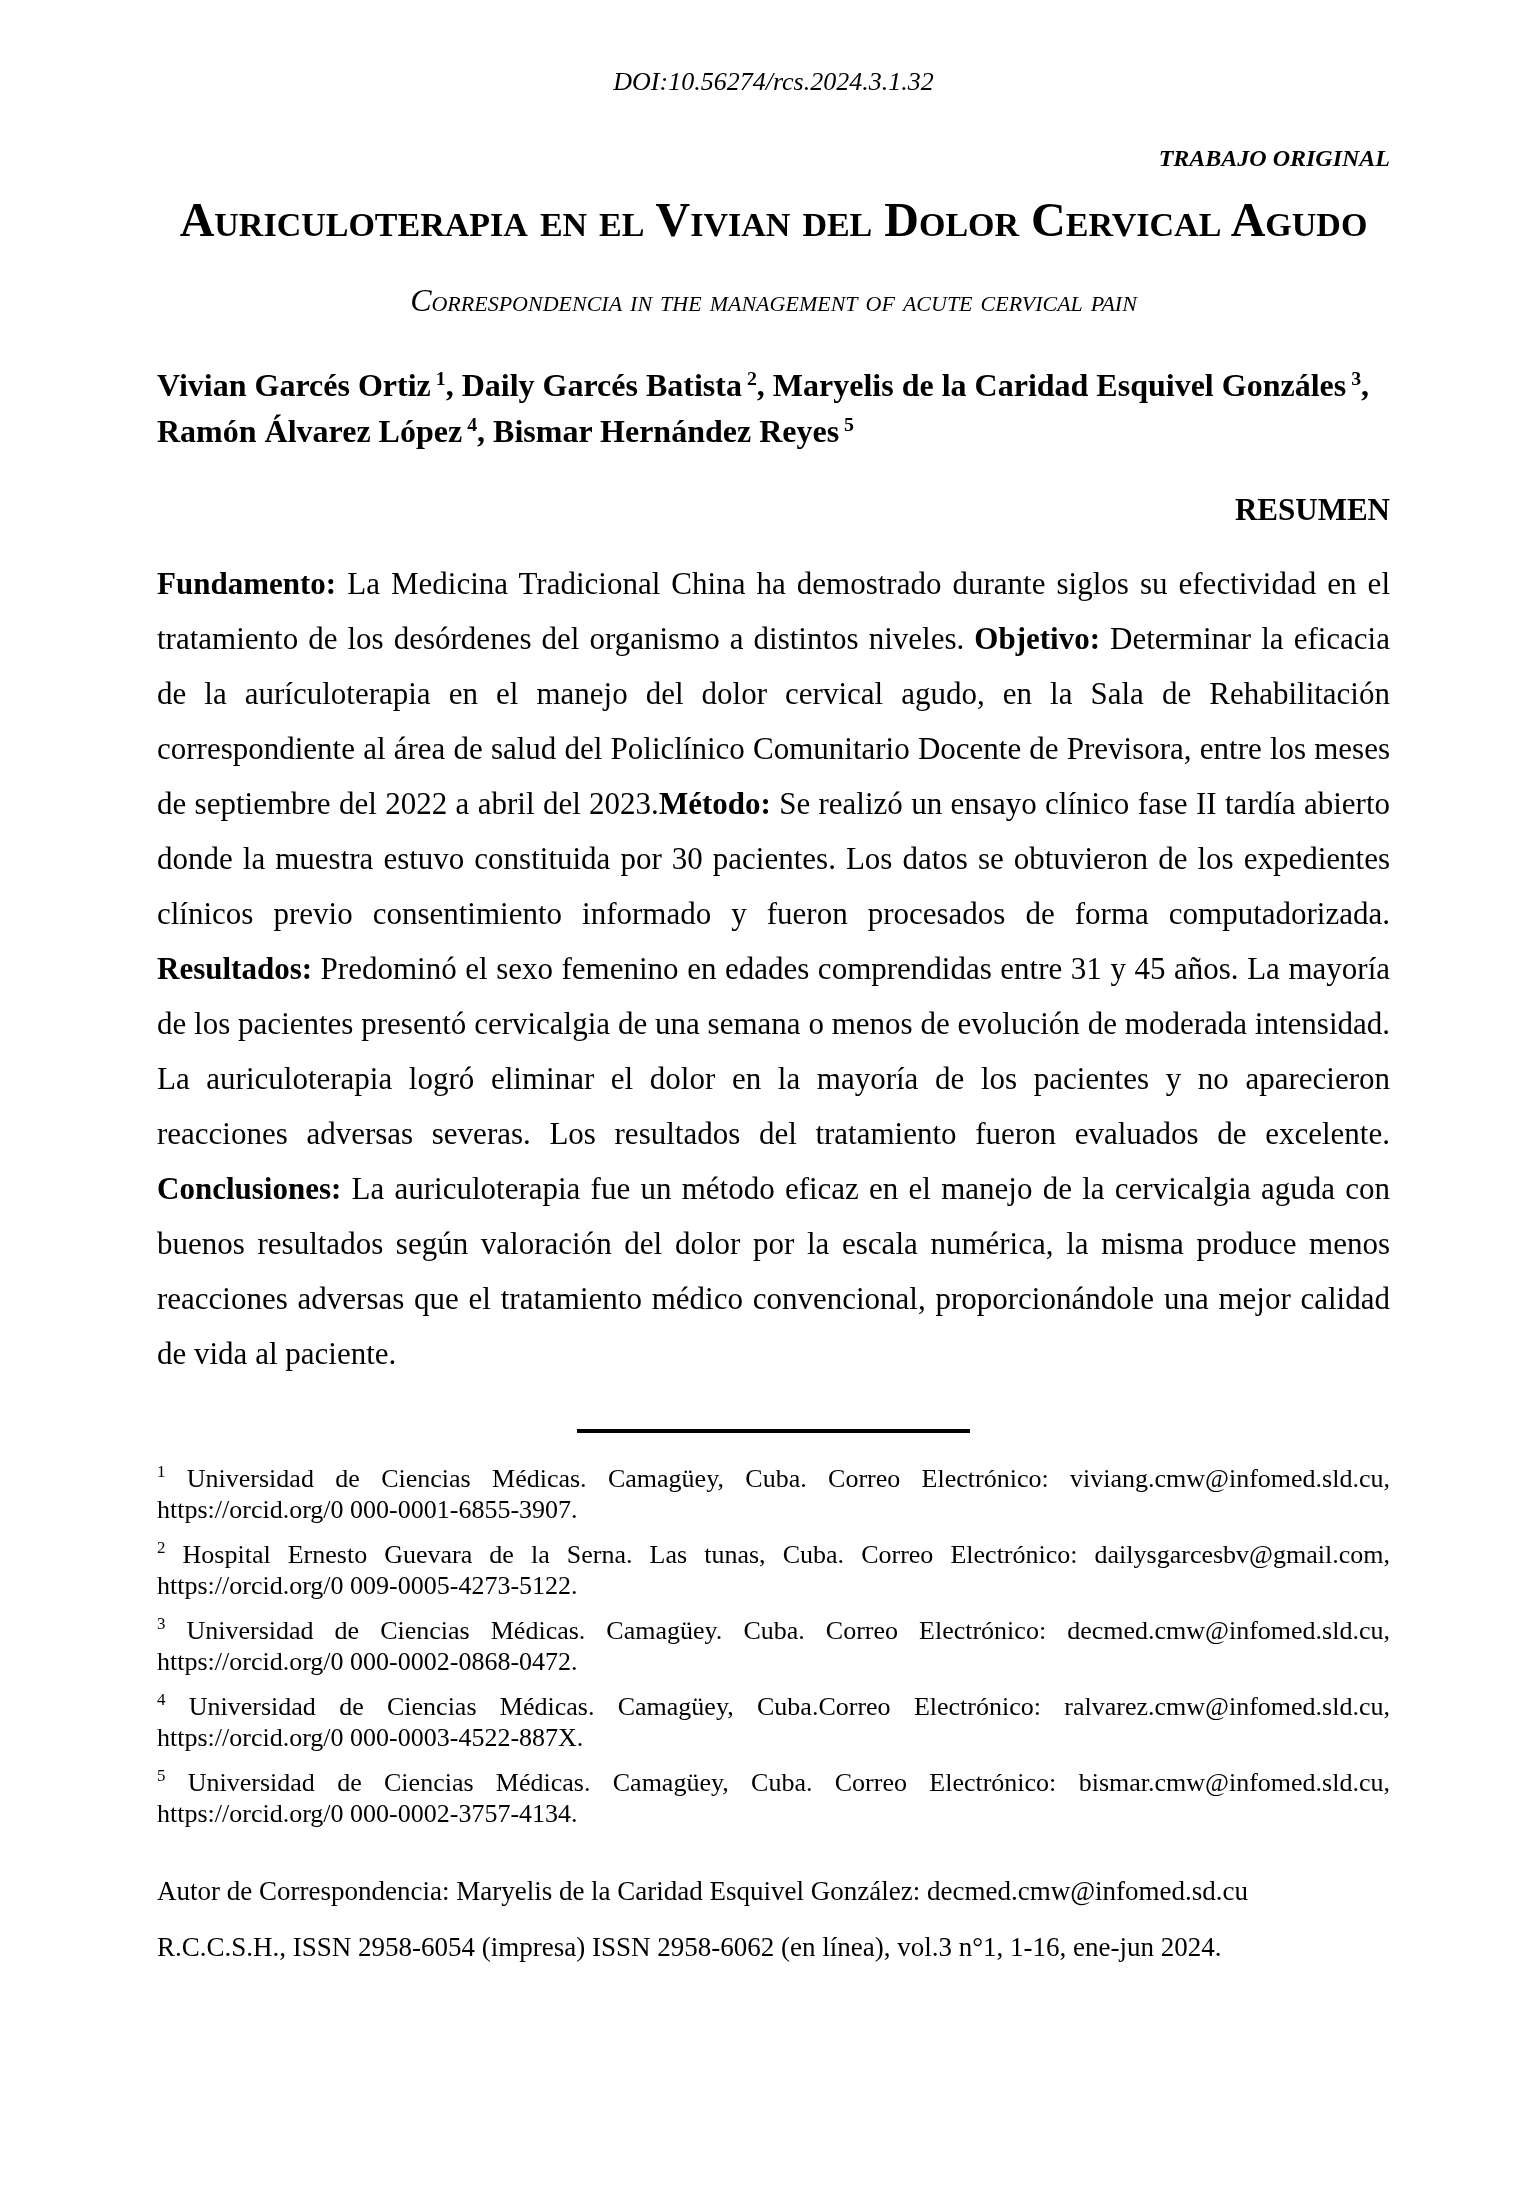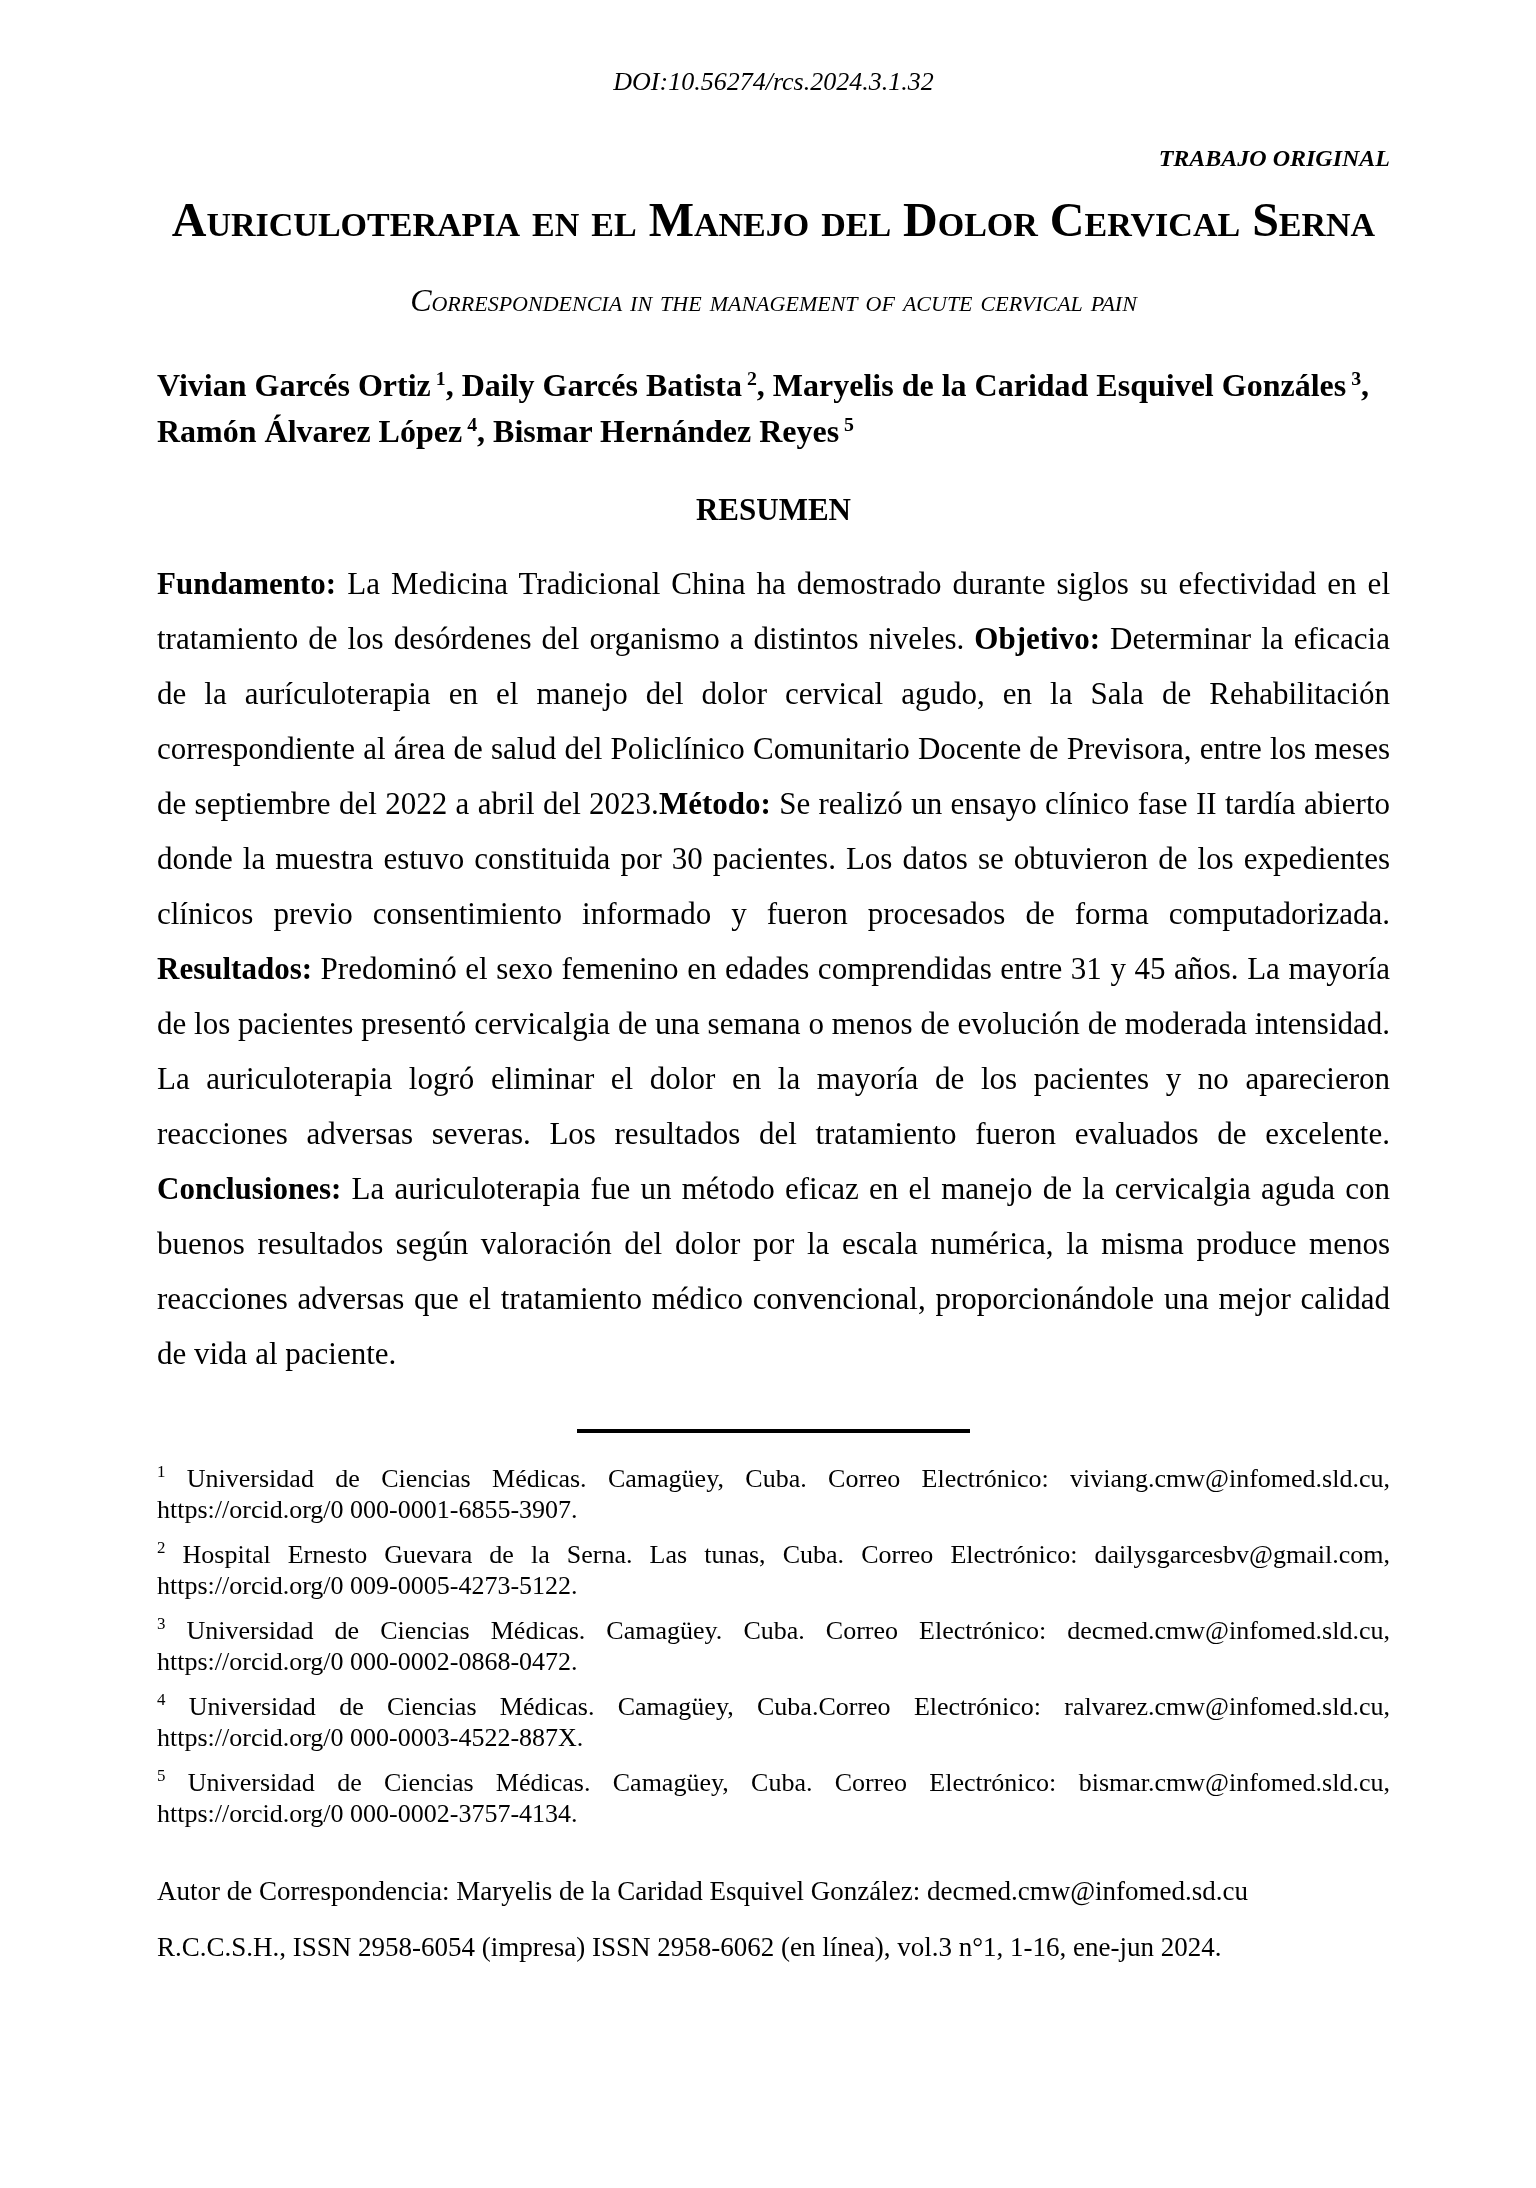--- a/index.html
+++ b/index.html
@@ -62,21 +62,21 @@
     font-size: 62%;
     vertical-align: super;
     line-height: 0;
     margin-left: 5px;
   }
   .abstract-heading {
     margin-top: 36px;
     font-weight: bold;
     font-size: 31px;
     line-height: 40px;
-    text-align: center;
+    text-align: right;
   }
   .abstract-text {
     margin-top: 26px;
     font-size: 31px;
     line-height: 55px;
     text-align: justify;
   }
   .abstract-text b { font-weight: bold; }
   .footnote-separator {
     margin-top: 48px;
@@ -111,21 +111,21 @@
 </style>
 </head>
 <body>
 
 <div class="page">
 
   <div class="doi-line">DOI:10.56274/rcs.2024.3.1.32</div>
 
   <div class="article-type">TRABAJO ORIGINAL</div>
 
-  <h1 class="main-title">Auriculoterapia en el Manejo del Dolor Cervical Serna</h1>
+  <h1 class="main-title">Auriculoterapia en el Vivian del Dolor Cervical Agudo</h1>
 
   <div class="subtitle">Correspondencia in the management of acute cervical pain</div>
 
   <div class="authors"><span>Vivian Garcés Ortiz<sup>1</sup></span>, <span>Daily Garcés Batista<sup>2</sup></span>, <span>Maryelis de la Caridad Esquivel Gonzáles<sup>3</sup></span>, <span>Ramón Álvarez López<sup>4</sup></span>, <span>Bismar Hernández Reyes<sup>5</sup></span></div>
 
   <h2 class="abstract-heading">RESUMEN</h2>
 
   <p class="abstract-text"><b>Fundamento:</b> La Medicina Tradicional China ha demostrado durante siglos su efectividad en el tratamiento de los desórdenes del organismo a distintos niveles. <b>Objetivo:</b> Determinar la eficacia de la aurículoterapia en el manejo del dolor cervical agudo, en la Sala de Rehabilitación correspondiente al área de salud del Policlínico Comunitario Docente de Previsora, entre los meses de septiembre del 2022 a abril del 2023.<b>Método:</b> Se realizó un ensayo clínico fase II tardía abierto donde la muestra estuvo constituida por 30 pacientes. Los datos se obtuvieron de los expedientes clínicos previo consentimiento informado y fueron procesados de forma computadorizada. <b>Resultados:</b> Predominó el sexo femenino en edades comprendidas entre 31 y 45 años. La mayoría de los pacientes presentó cervicalgia de una semana o menos de evolución de moderada intensidad. La auriculoterapia logró eliminar el dolor en la mayoría de los pacientes y no aparecieron reacciones adversas severas. Los resultados del tratamiento fueron evaluados de excelente. <b>Conclusiones:</b> La auriculoterapia fue un método eficaz en el manejo de la cervicalgia aguda con buenos resultados según valoración del dolor por la escala numérica, la misma produce menos reacciones adversas que el tratamiento médico convencional, proporcionándole una mejor calidad de vida al paciente.</p>
 
   <hr class="footnote-separator">

